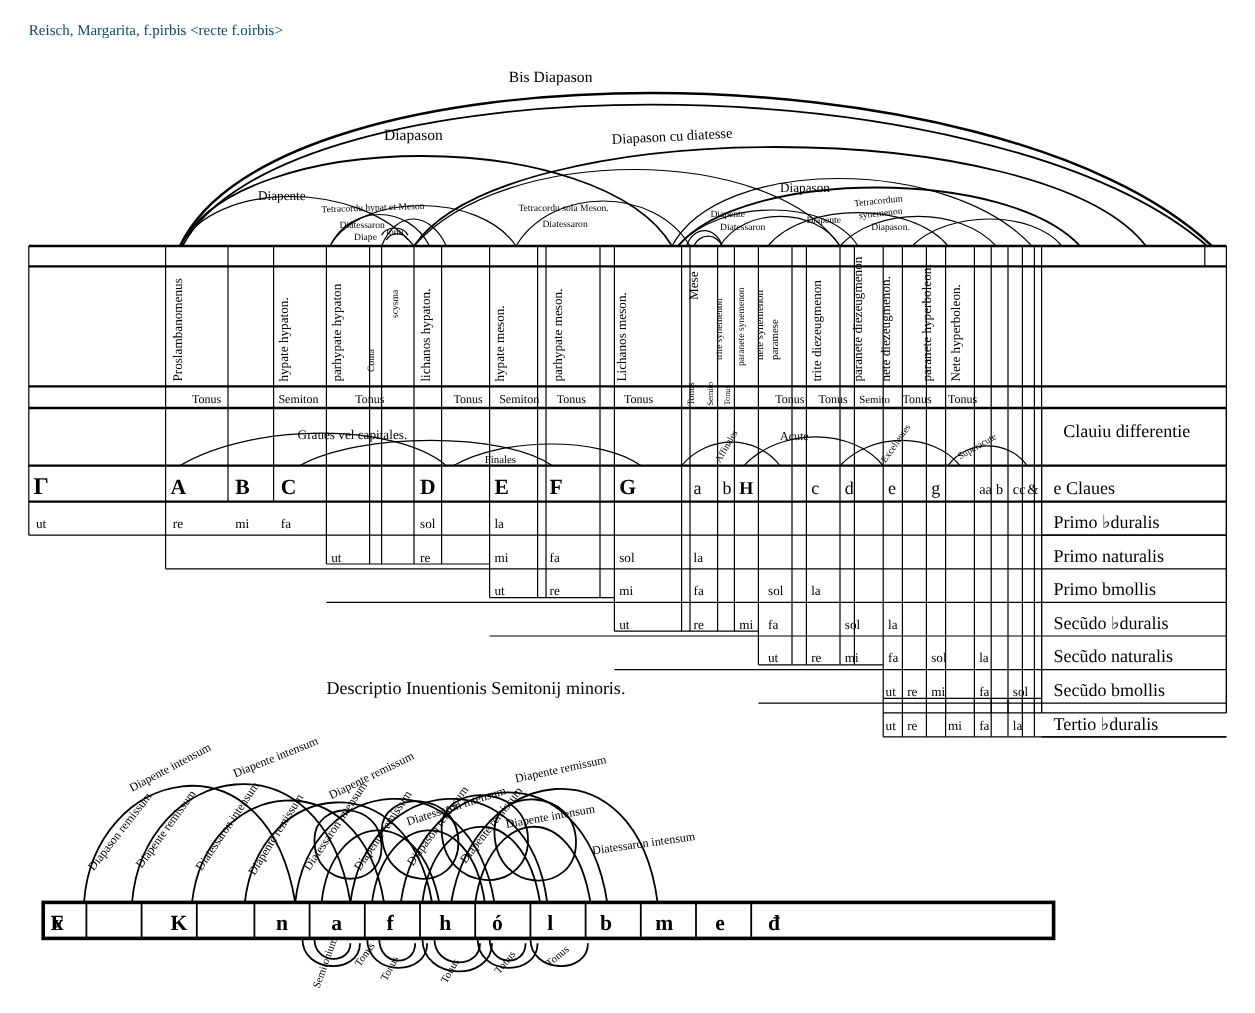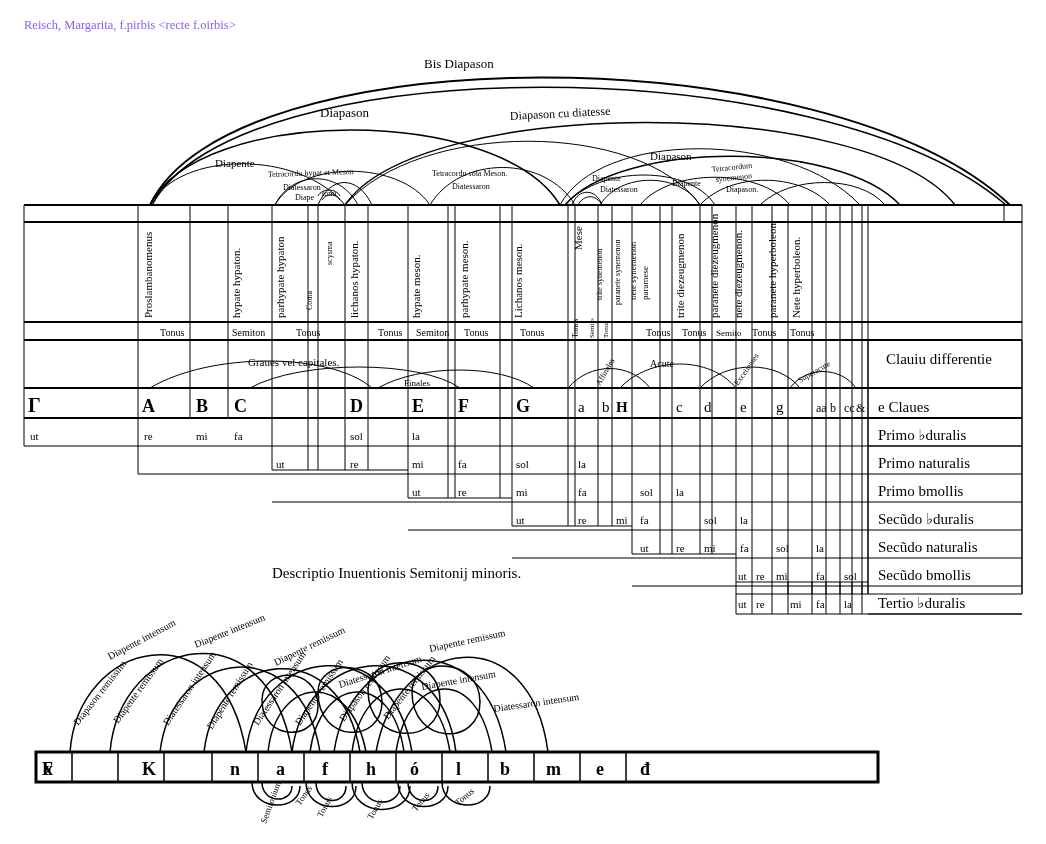--- a/index.html
+++ b/index.html
@@ -20,21 +20,21 @@
     left: 0; top: 0;
     width: 1046px;
     height: 844px;
   }
   #caption {
     position: absolute;
     left: 24px;
     top: 18px;
     font-family: "Liberation Serif", serif;
     font-size: 12.5px;
-    color: #8b5cf6;
+    color: #0c4a6e;
     white-space: nowrap;
   }
   #plate {
     position: absolute;
     left: 0; top: 0;
     width: 1046px;
     height: 844px;
   }
   
   .datalayer {

